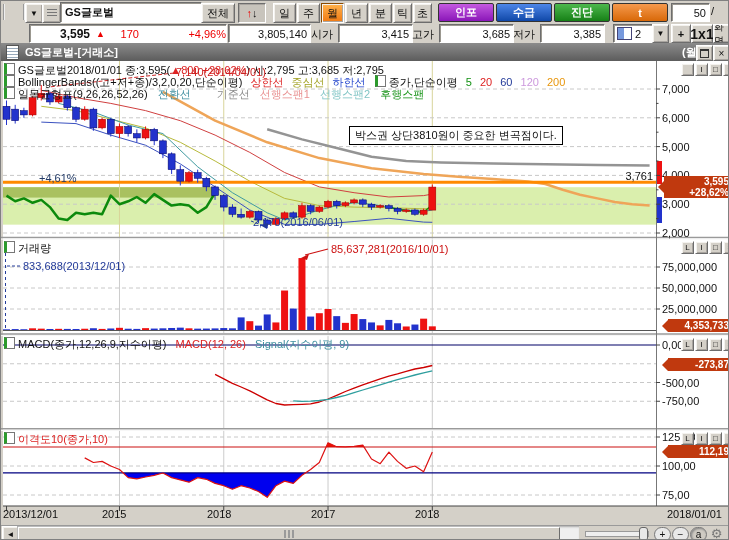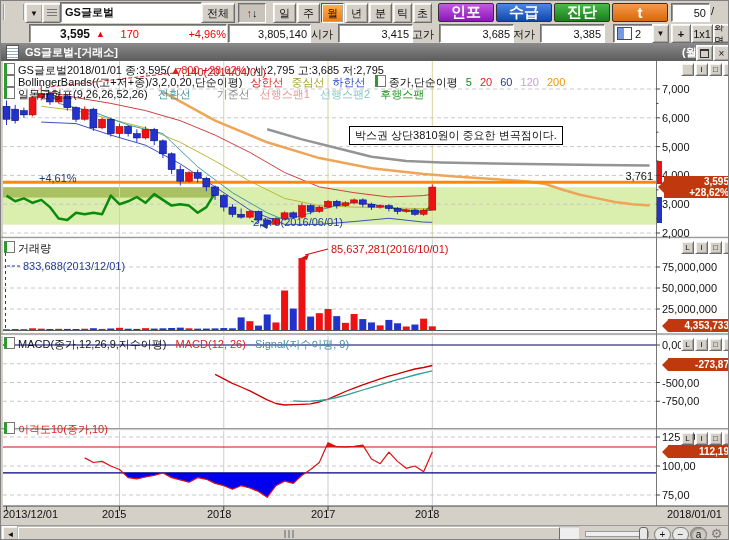--- a/index.html
+++ b/index.html
@@ -7,21 +7,21 @@
        font-family:"Liberation Sans","DejaVu Sans",sans-serif;font-size:11px;color:#111;
        border:1px solid #808080;box-sizing:border-box;}
   .abs{position:absolute;}
   
   .b3{position:absolute;background:#d4d0c8;border:1px solid;border-color:#fff #6d6d6d #6d6d6d #fff;
       box-shadow:inset 1px 1px 0 #f4f2ee, inset -1px -1px 0 #a9a5a0;
       display:flex;align-items:center;justify-content:center;font-size:11px;cursor:default;}
   .b3.pressed{border-color:#6d6d6d #fff #fff #6d6d6d;box-shadow:inset 1px 1px 0 #a9a5a0;background:#c8c4bc;}
   .b3.active{background:linear-gradient(#ffb24d,#f07a12);border-color:#8a4a00 #fff #fff #8a4a00;}
   .cbtn{position:absolute;display:flex;align-items:center;justify-content:center;
-        color:#fff;font-weight:bold;font-size:15px;border-radius:2px;border:1px solid #333;}
+        color:#fff;font-weight:bold;font-size:11px;border-radius:2px;border:1px solid #333;}
   .sunk{position:absolute;background:#fff;border:1px solid;border-color:#6d6d6d #fff #fff #6d6d6d;
         box-shadow:inset 1px 1px 0 #9b9890;display:flex;align-items:center;}
   .toolbar1{left:0;top:0;width:729px;height:22px;background:#d4d0c8;border-bottom:1px solid #a8a49c;}
   .toolbar2{left:0;top:22px;width:729px;height:20px;background:#d4d0c8;}
   .grip{left:2px;top:3px;width:18px;height:16px;border-left:2px groove #eee;border-right:2px groove #eee;}
   .titlebar{left:0;top:42px;width:729px;height:18px;background:linear-gradient(#8b8b8b,#5c5c5c);
             color:#fff;display:flex;align-items:center;font-weight:bold;}
   .doc-ico{width:11px;height:13px;background:#fff;border:1px solid #555;margin:0 6px 0 5px;
            background-image:repeating-linear-gradient(#fff 0 2px,#9ab 2px 3px);}
   .win-sm{width:15px;height:14px;font-size:10px;font-weight:normal;top:2px;}
@@ -115,21 +115,21 @@
   <div class="abs" style="left:512px;top:26px;">저가</div>
   <div class="sunk" style="left:539px;top:23px;width:60px;height:17px;justify-content:flex-end;padding-right:3px;">
       <span>3,385</span>
     </div>
   <div class="sunk" style="left:612px;top:23px;width:38px;height:17px;">
       <span class="split-ico"></span>
       <span>2</span>
     </div>
   <div class="b3" style="left:651px;top:23px;width:15px;height:17px;font-size:8px;">▼</div>
   <div class="b3" style="left:670px;top:23px;width:18px;height:17px;font-weight:bold;">+</div>
-  <div class="b3" style="left:690px;top:23px;width:20px;height:17px;font-size:11px;">1x1</div>
+  <div class="b3" style="left:690px;top:23px;width:20px;height:17px;font-size:14px;font-weight:bold;">1x1</div>
   <div class="b3" style="left:712px;top:23px;width:17px;height:17px;font-size:10px;overflow:hidden;">화면</div>
 
   <div class="abs titlebar">
     <span class="doc-ico"></span>
     <span>GS글로벌-[거래소]</span>
     <span style="margin-left:auto;margin-right:4px;">(월) [1/2]</span>
   </div>
   <div class="b3 win-sm" style="left:695px;top:44px;width:15px;height:14px;">
       <span style="display:block;width:7px;height:6px;border:1px solid #333;border-top-width:2px;"></span>
     </div>
@@ -447,21 +447,21 @@
     <span class="c-green" style="margin-left:7px;">후행스팬</span>
   </div>
   <div class="leg" style="left:3px;top:240px;">
     <span class="lego"></span><span>거래량</span>
   </div>
   <div class="leg" style="left:3px;top:336px;">
     <span class="lego"></span><span>MACD(종가,12,26,9,지수이평)</span>
     <span class="c-red" style="margin-left:6px;">MACD(12, 26)</span>
     <span class="c-teal" style="margin-left:6px;text-align:right;">Signal(지수이평, 9)</span>
   </div>
-  <div class="leg" style="left:3px;top:421px;">
+  <div class="leg" style="left:3px;top:431px;">
     <span class="lego"></span><span class="c-red">이격도10(종가,10)</span>
   </div>
 
   <div class="note">박스권 상단3810원이 중요한 변곡점이다.</div>
   <div class="ann navy" style="left:252px;top:215px;">2,170(2016/06/01)</div>
   <div class="ann" style="left:175px;top:65px;color:#cc2222;">7,140(2014/04/01)</div>
   <div class="ann navy" style="left:22px;top:259px;">833,688(2013/12/01)</div>
   <div class="ann" style="left:330px;top:242px;color:#cc1111;">85,637,281(2016/10/01)</div>
   <div class="ann" style="left:2px;top:171px;color:#223a66;margin-left:36px;">+4,61%</div>
   <div class="ann" style="left:598px;top:169px;width:54px;text-align:right;">3,761</div>

